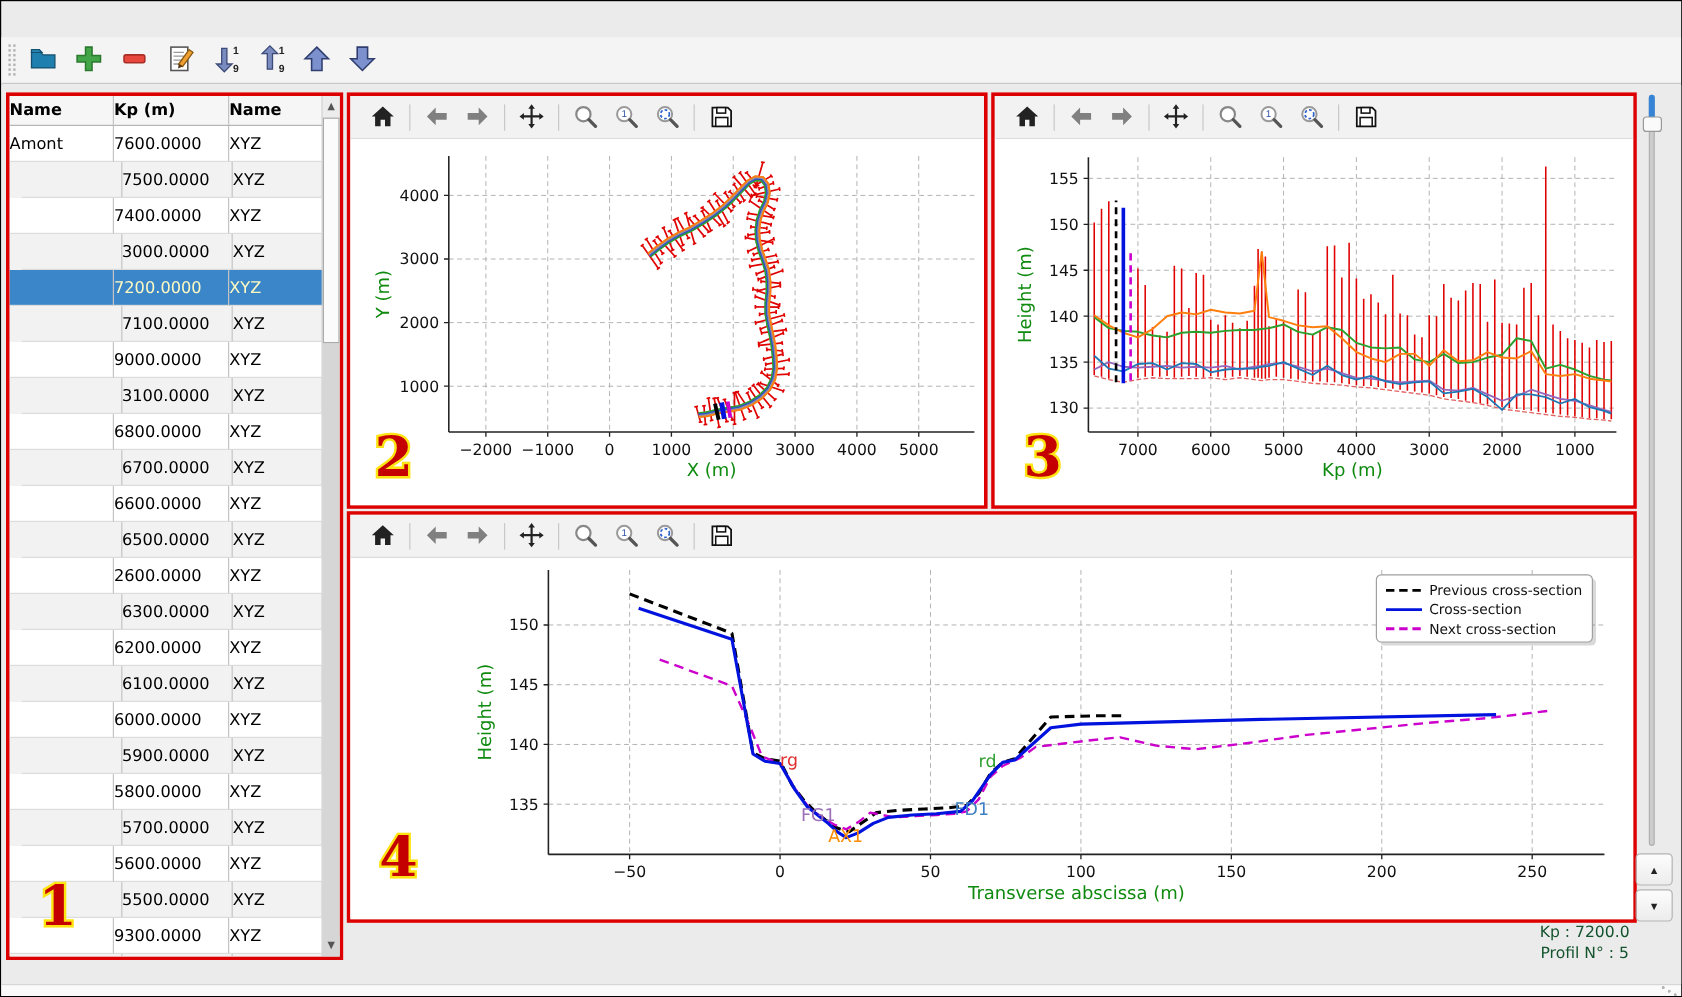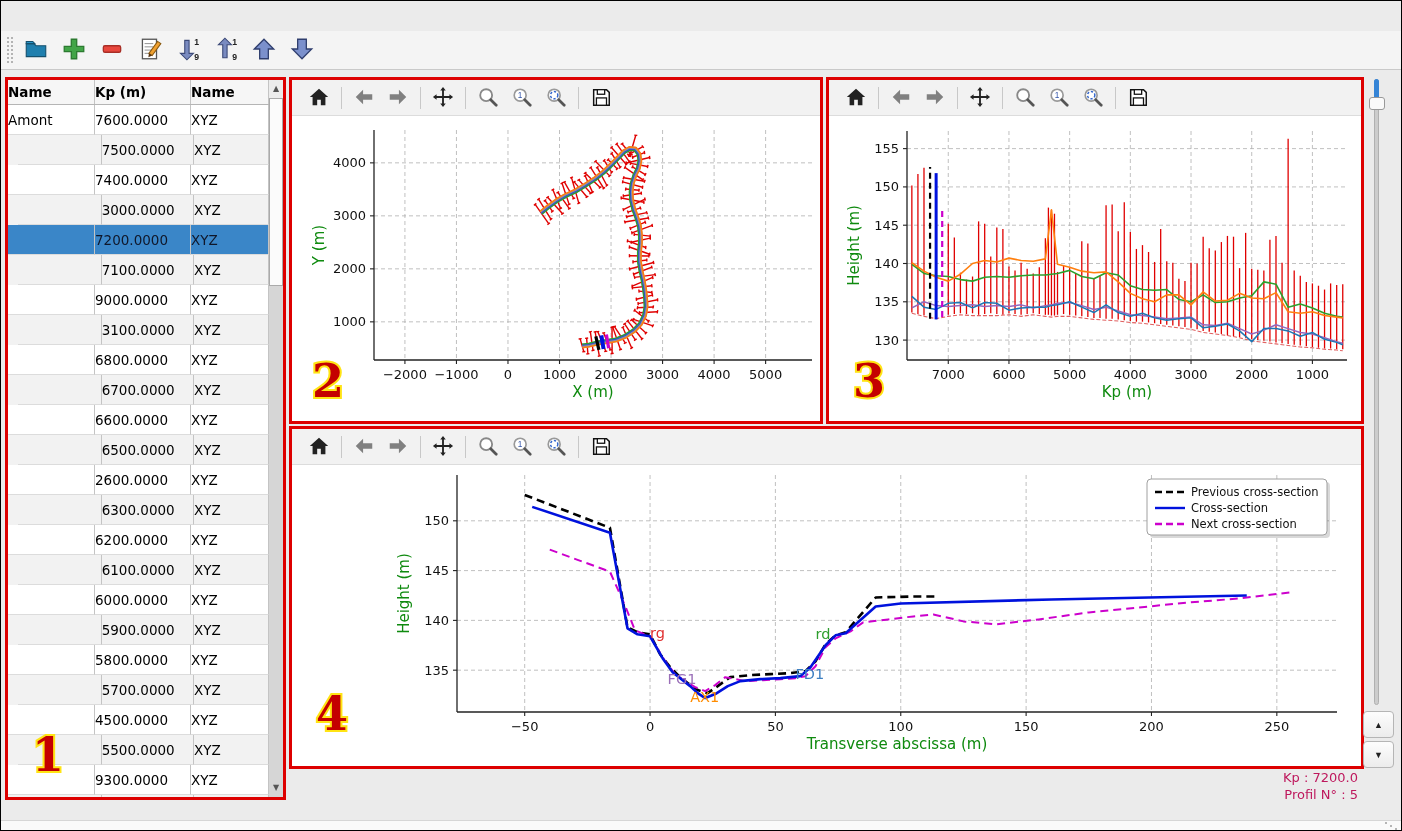--- a/index.html
+++ b/index.html
@@ -23,21 +23,21 @@
   .rpanel{position:absolute;border:3px solid #dd0000;background:#fff;}
   #panel1{left:4px;top:6px;width:281px;height:723px;background:#fff;}
   #panel2{left:288px;top:6px;width:534px;height:347px;}
   #panel3{left:825px;top:6px;width:538px;height:347px;}
   #panel4{left:288px;top:355px;width:1075px;height:343px;}
   
   .tblwrap{position:absolute;left:0;top:0;width:261px;height:717px;overflow:hidden;font-size:13.5px;}
   .trow{display:flex;height:30px;line-height:30px;text-align:left;background:#fff;}
   .trow.alt{background:#f2f2f2;padding-left:10px;}
   .trow.head{height:25px;line-height:25px;font-weight:bold;background:#f6f6f6;border-bottom:1px solid #b5b5b5;}
-  .trow.sel{background:#3a86c8;color:#0f172a;}
+  .trow.sel{background:#3a86c8;color:#fef9c3;}
   .tc{border-right:1px solid #c4c4c4;border-bottom:1px solid #dcdcdc;overflow:hidden;}
   .tc.c0{width:87px;}.tc.c1{width:96px;}.tc.c2{width:78px;}
   .trow.head .tc{border-bottom:none;}
   
   .tsb{position:absolute;right:0;top:0;width:14px;height:717px;background:#d6d6d6;}
   .tsb .btn{position:absolute;left:0;width:14px;height:18px;background:#ececec;color:#555;
             font-size:8px;text-align:center;line-height:18px;cursor:pointer;}
   .tsb .thumb{position:absolute;left:0;top:18px;width:14px;height:188px;background:#fbfbfb;
               border:1px solid #aaa;cursor:pointer;}
   
@@ -53,21 +53,21 @@
   
   .vslider{position:absolute;left:1367px;top:8px;width:18px;height:626px;}
   .vslider .track{position:absolute;left:6px;top:0;width:5px;height:100%;background:#cccccc;
                   border:1px solid #b0b0b0;border-radius:3px;}
   .vslider .fill{position:absolute;left:6px;top:0;width:5px;height:22px;background:#3584d6;border-radius:3px;}
   .vslider .handle{position:absolute;left:1px;top:18px;width:16px;height:13px;background:#fafafa;
                    border:1px solid #999;border-radius:3px;cursor:pointer;}
   .navbtn{position:absolute;left:1362px;width:31px;height:27px;background:linear-gradient(#fdfdfd,#ececec);
           border:1px solid #b5b5b5;border-radius:4px;font-size:9px;color:#222;cursor:pointer;padding:0;}
   
-  .status{position:absolute;right:45px;top:698px;text-align:right;font-size:13px;color:#be185d;line-height:17px;}
+  .status{position:absolute;right:45px;top:698px;text-align:center;font-size:13px;color:#14532d;line-height:17px;}
   .bstrip{position:absolute;left:0;top:819px;width:100%;height:12px;background:#fafafa;border-top:1px solid #d6d6d6;}
   .grip2{position:absolute;right:3px;bottom:1px;width:14px;height:10px;
          background:radial-gradient(circle at 2px 2px,#b5b5b5 1px,transparent 1.5px),
                     radial-gradient(circle at 7px 5px,#b5b5b5 1px,transparent 1.5px),
                     radial-gradient(circle at 12px 8px,#b5b5b5 1px,transparent 1.5px);}
 </style>
 </head>
 <body>
 
 <div class="win">
@@ -218,21 +218,21 @@
             <div class="tc c1">5800.0000</div>
             <div class="tc c2">XYZ</div>
           </div>
           <div class="trow alt">
             <div class="tc c0"></div>
             <div class="tc c1">5700.0000</div>
             <div class="tc c2">XYZ</div>
           </div>
           <div class="trow">
             <div class="tc c0"></div>
-            <div class="tc c1">4500.0000</div>
+            <div class="tc c1">5600.0000</div>
             <div class="tc c2">XYZ</div>
           </div>
           <div class="trow alt">
             <div class="tc c0"></div>
             <div class="tc c1">5500.0000</div>
             <div class="tc c2">XYZ</div>
           </div>
           <div class="trow">
             <div class="tc c0"></div>
             <div class="tc c1">9300.0000</div>

